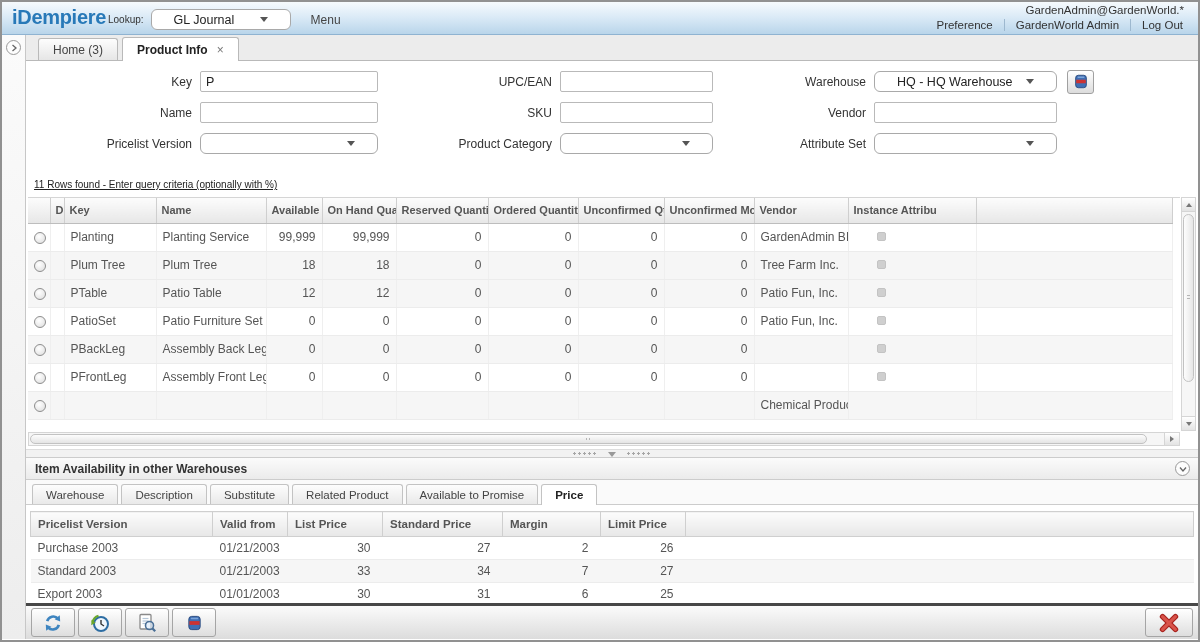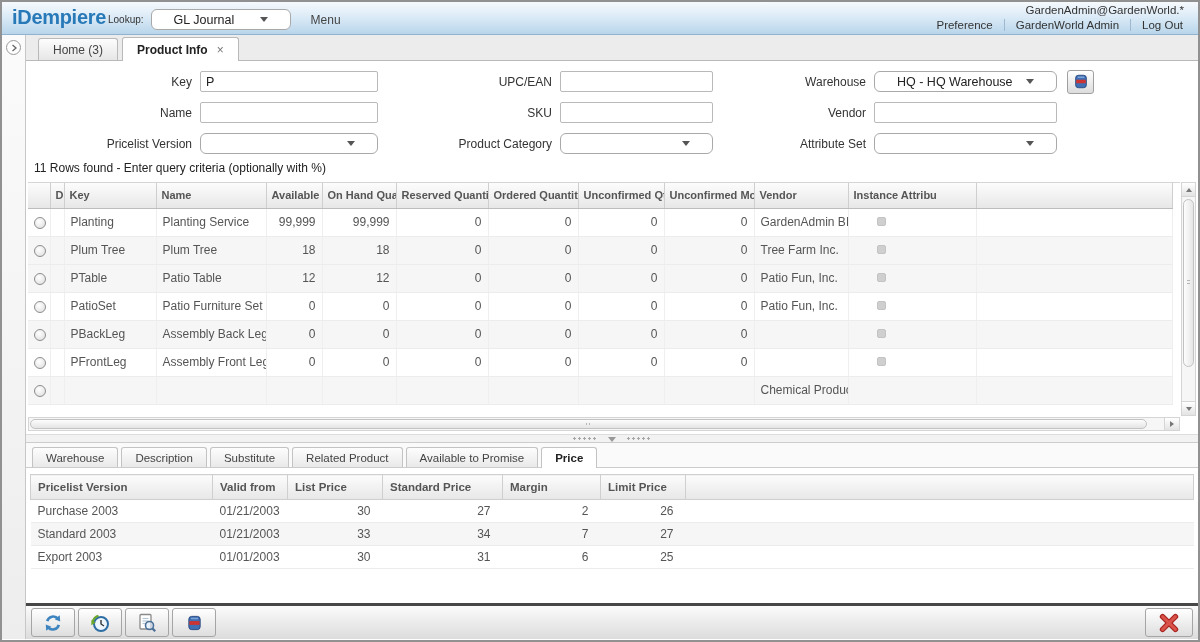--- a/index.html
+++ b/index.html
@@ -54,21 +54,21 @@
   .form-row{ display:grid; grid-template-columns:174px 192px 168px 164px 150px 1fr;
     height:31px; align-items:center; }
   .f-label{ text-align:right; padding-right:8px; font-size:12px; color:#333; white-space:nowrap; }
   .f-input{ height:21px; border:1px solid #b9b9b9; border-radius:2px; padding:0 5px;
     font-family:"Liberation Sans",sans-serif; font-size:12.5px; color:#222; outline:none; }
   .w178{ width:178px; } .w153{ width:153px; } .w183{ width:183px; }
   .field-flex{ display:flex; align-items:center; }
   .icon-btn{ width:27px; height:24px; margin-left:10px; border:1px solid #a0a0a0; border-radius:3px;
     background:linear-gradient(#ffffff,#dcdcdc); display:flex; align-items:center; justify-content:center; cursor:pointer; }
 
-  .status-line{ margin:2px 0 0 8px; font-size:12px; color:#222; }
+  .status-line{ margin:20px 0 0 8px; font-size:10px; color:#222;text-decoration:underline; }
 
   
   .gridwrap{ position:relative; margin:7px 2px 0 2px; }
   .grid-viewport{ margin-right:16px; height:234px; overflow:hidden; border-top:1px solid #d5d5d5; }
   table.results{ border-collapse:collapse; table-layout:fixed; width:1145px; font-size:12px; color:#555; }
   table.results th{ height:25px; background:linear-gradient(#fcfcfc,#e7e7e7);
     border-right:1px solid #cfcfcf; border-bottom:1px solid #bdbdbd;
     font-size:11px; font-weight:bold; color:#555; text-align:left; padding:0 5px;
     white-space:nowrap; overflow:hidden; cursor:pointer; }
   table.results th.num{ text-align:right; }
@@ -408,20 +408,28 @@
               </div>
           </div>
         </div>
 
         <div class="splitter">
           <span class="grip-dots"></span>
           <span class="grip-arrow"></span>
           <span class="grip-dots"></span>
         </div>
 
+        <div class="panel-header">
+          <span>Item Availability in other Warehouses</span>
+          <div class="circle-btn panel-collapse">
+            <svg width="8" height="8" viewBox="0 0 8 8">
+                <polyline points="1,2.5 4,6 7,2.5" fill="none" stroke="#666" stroke-width="1.3"></polyline>
+              </svg>
+          </div>
+        </div>
         <div class="ptabs">
           <div class="ptab">
               <span>Warehouse</span>
             </div>
           <div class="ptab">
               <span>Description</span>
             </div>
           <div class="ptab">
               <span>Substitute</span>
             </div>

